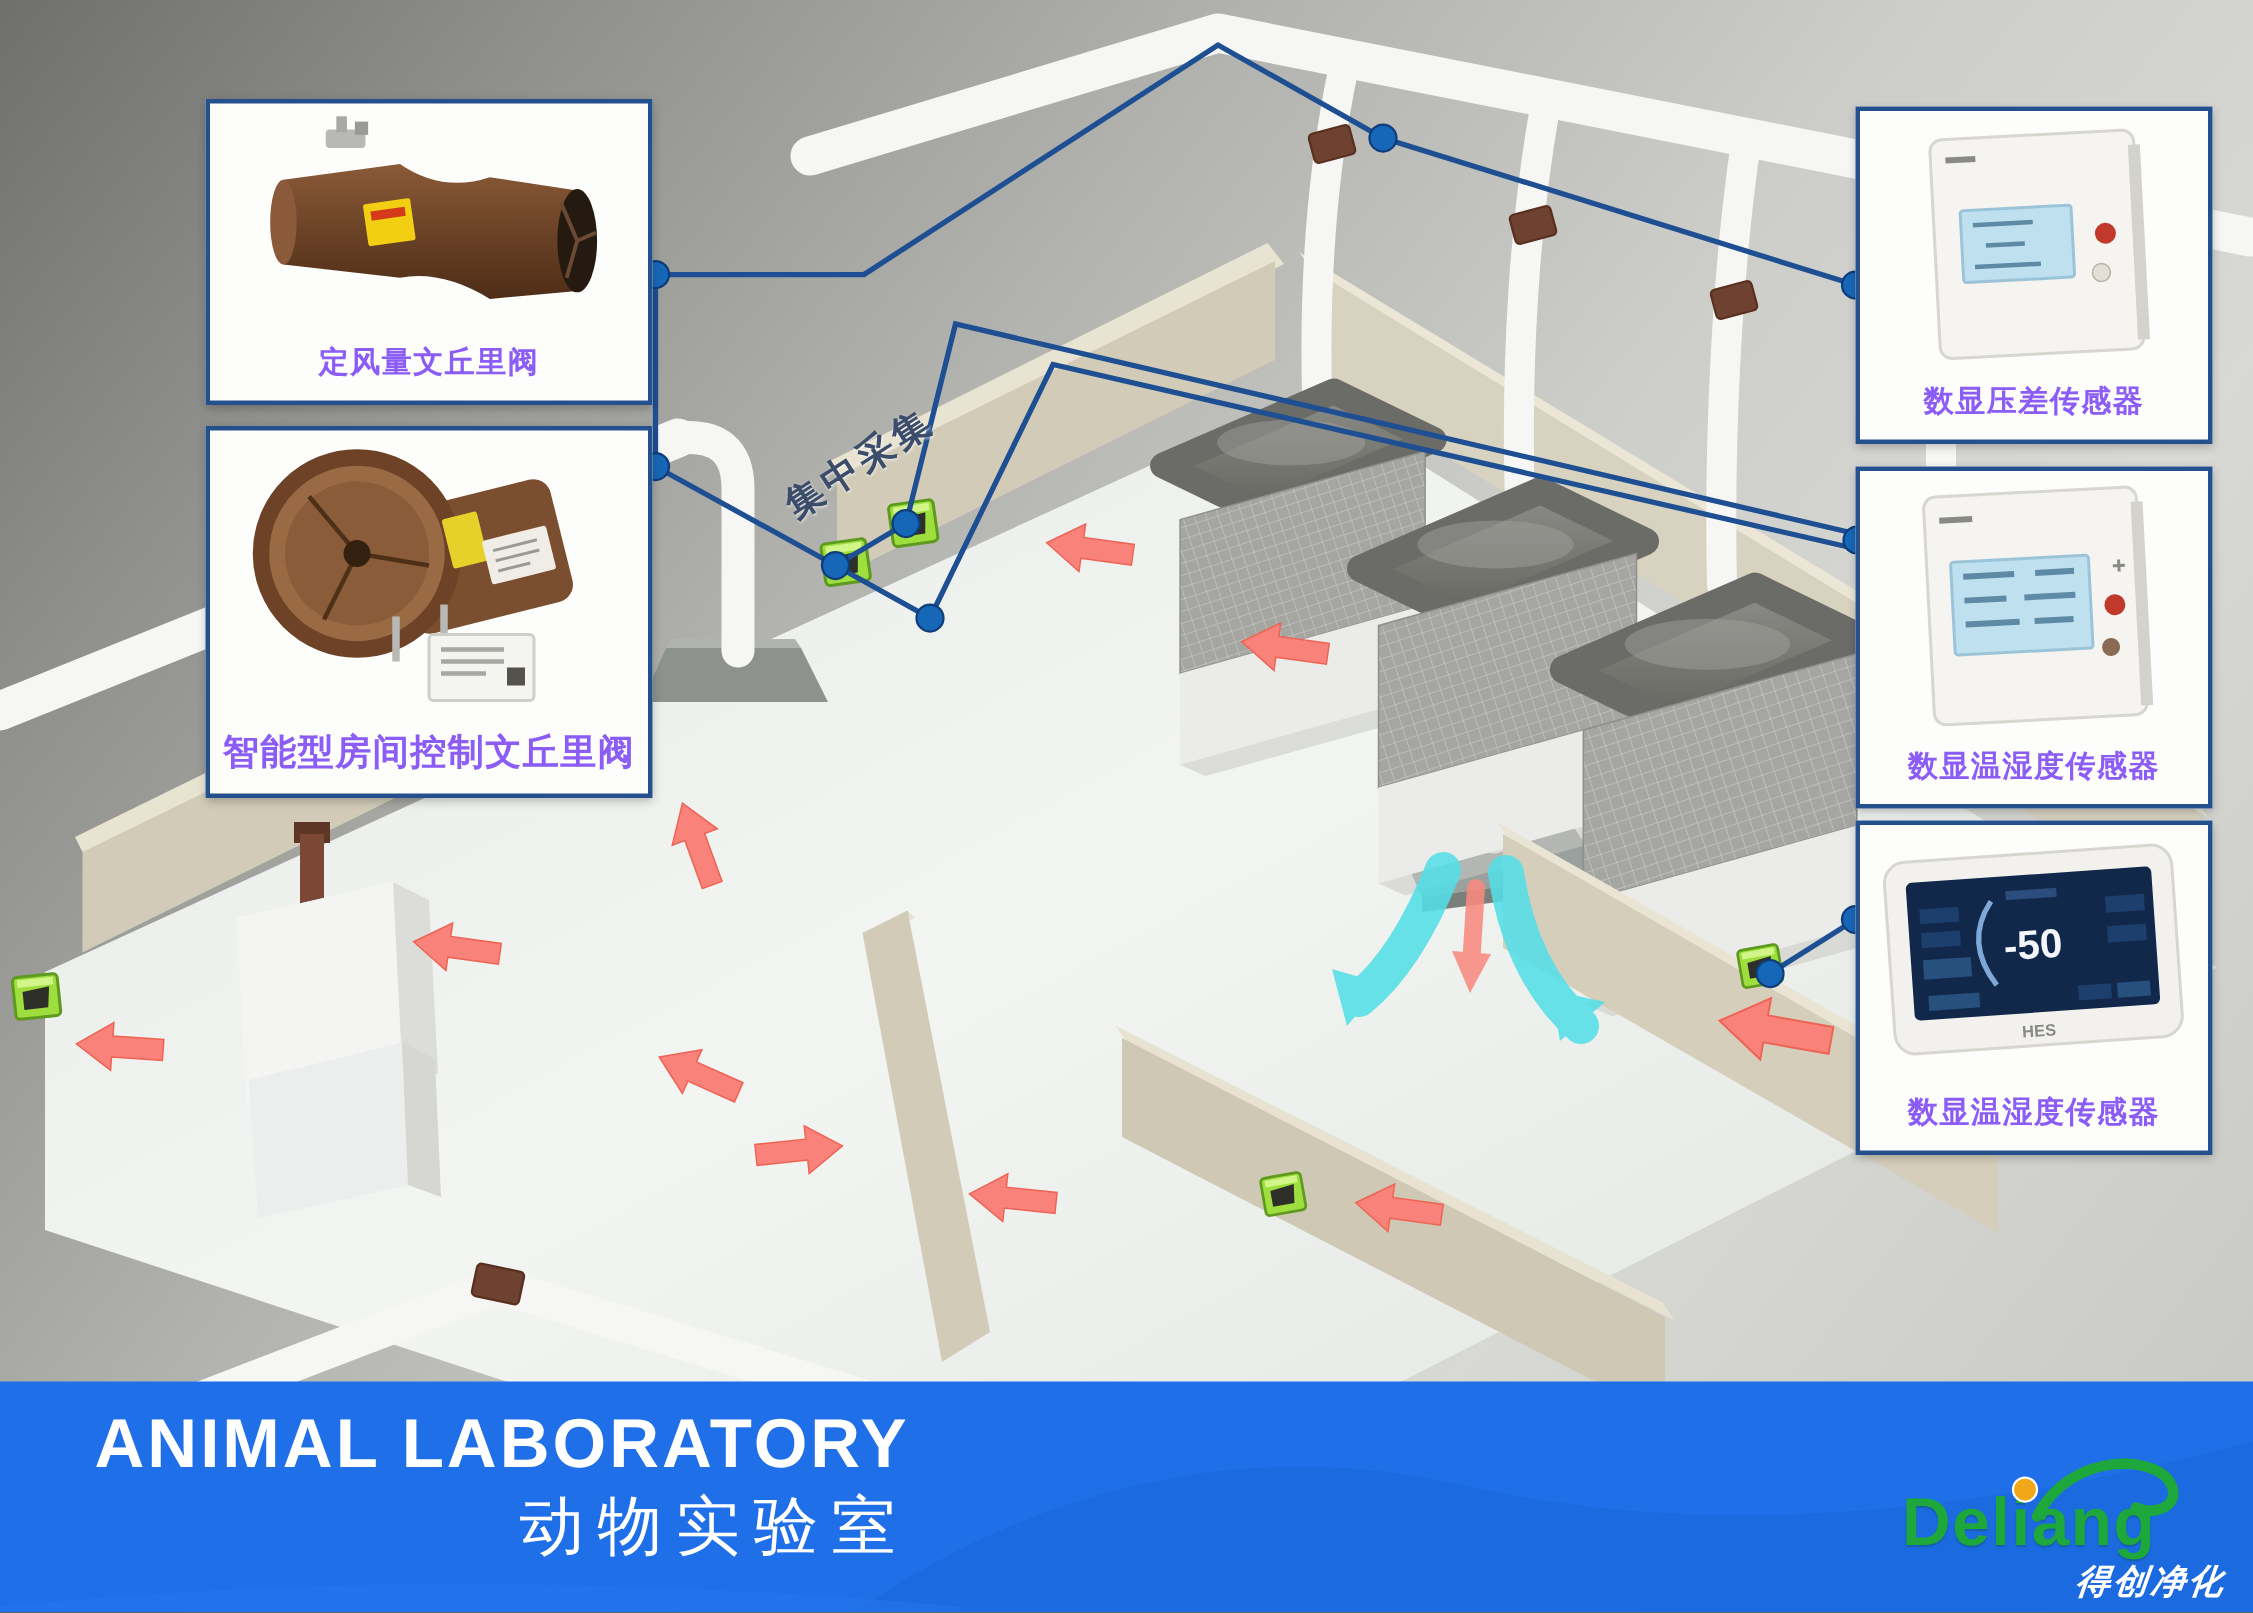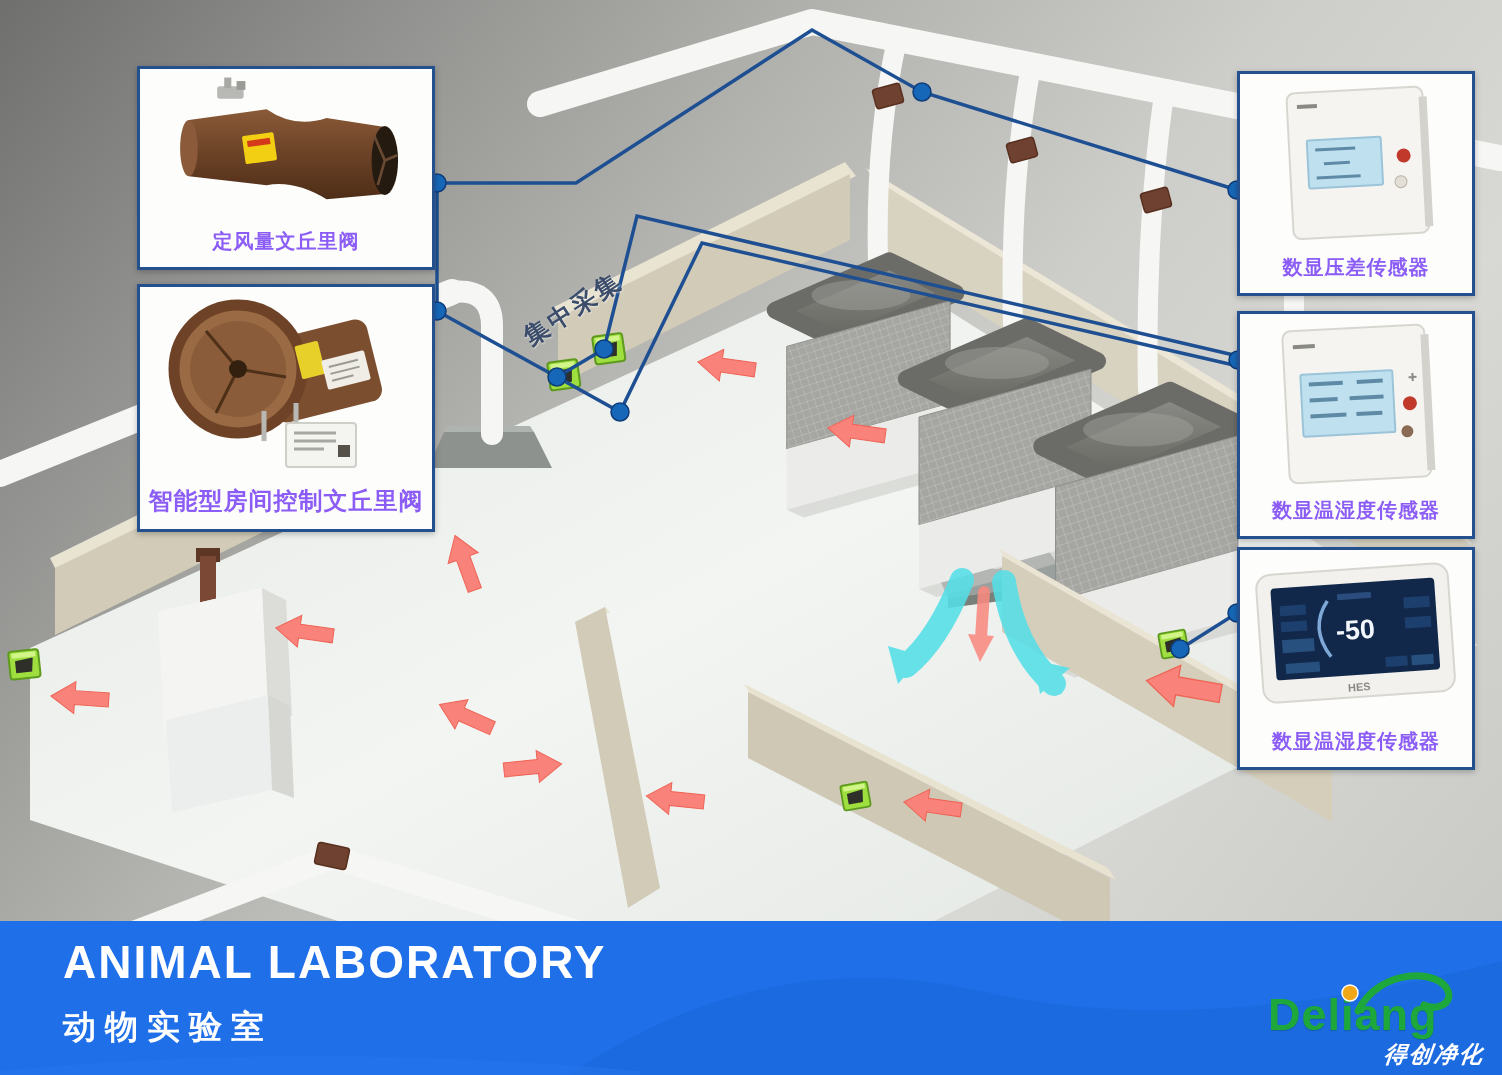--- a/index.html
+++ b/index.html
@@ -21,23 +21,23 @@
   .caption.small{font-size:24px;}
   #collect-label{
     position:absolute;left:468px;top:292px;width:210px;text-align:center;
     transform:rotate(-33deg);font-size:25px;font-weight:bold;color:#3b4d6a;
     letter-spacing:3px;text-shadow:0 1px 2px rgba(255,255,255,.7);
   }
   .banner{
     position:absolute;left:0;top:921px;width:1502px;height:154px;background:#1e6fe8;overflow:hidden;
   }
   .banner-waves{position:absolute;left:0;top:0;}
-  .banner-text{position:absolute;left:63px;top:14px;color:#fff;}
+  .banner-text{position:absolute;left:63px;top:14px;color:#fff;text-align:right;}
   .banner-text .en{font-size:46px;font-weight:bold;letter-spacing:2px;}
-  .banner-text .zh{font-size:33px;font-weight:bold;letter-spacing:9px;margin-top:16px;}
+  .banner-text .zh{font-size:43px;font-weight:normal;letter-spacing:9px;margin-top:0;}
   .logo{position:absolute;right:10px;top:50px;width:230px;height:100px;}
   .logo .brand{
     position:absolute;left:6px;top:18px;font-size:45px;font-weight:bold;color:#1ea83b;
     letter-spacing:1px;text-shadow:0 1px 1px rgba(0,60,0,.25);text-align:center;
   }
   .logo .swoosh{position:absolute;left:0;top:0;}
   .logo .tagline{
     position:absolute;right:8px;top:68px;font-size:23px;font-weight:bold;color:#fff;
     font-family:"Liberation Serif","DejaVu Serif",serif;font-style:italic;transform:skewX(-6deg);
     letter-spacing:2px;

